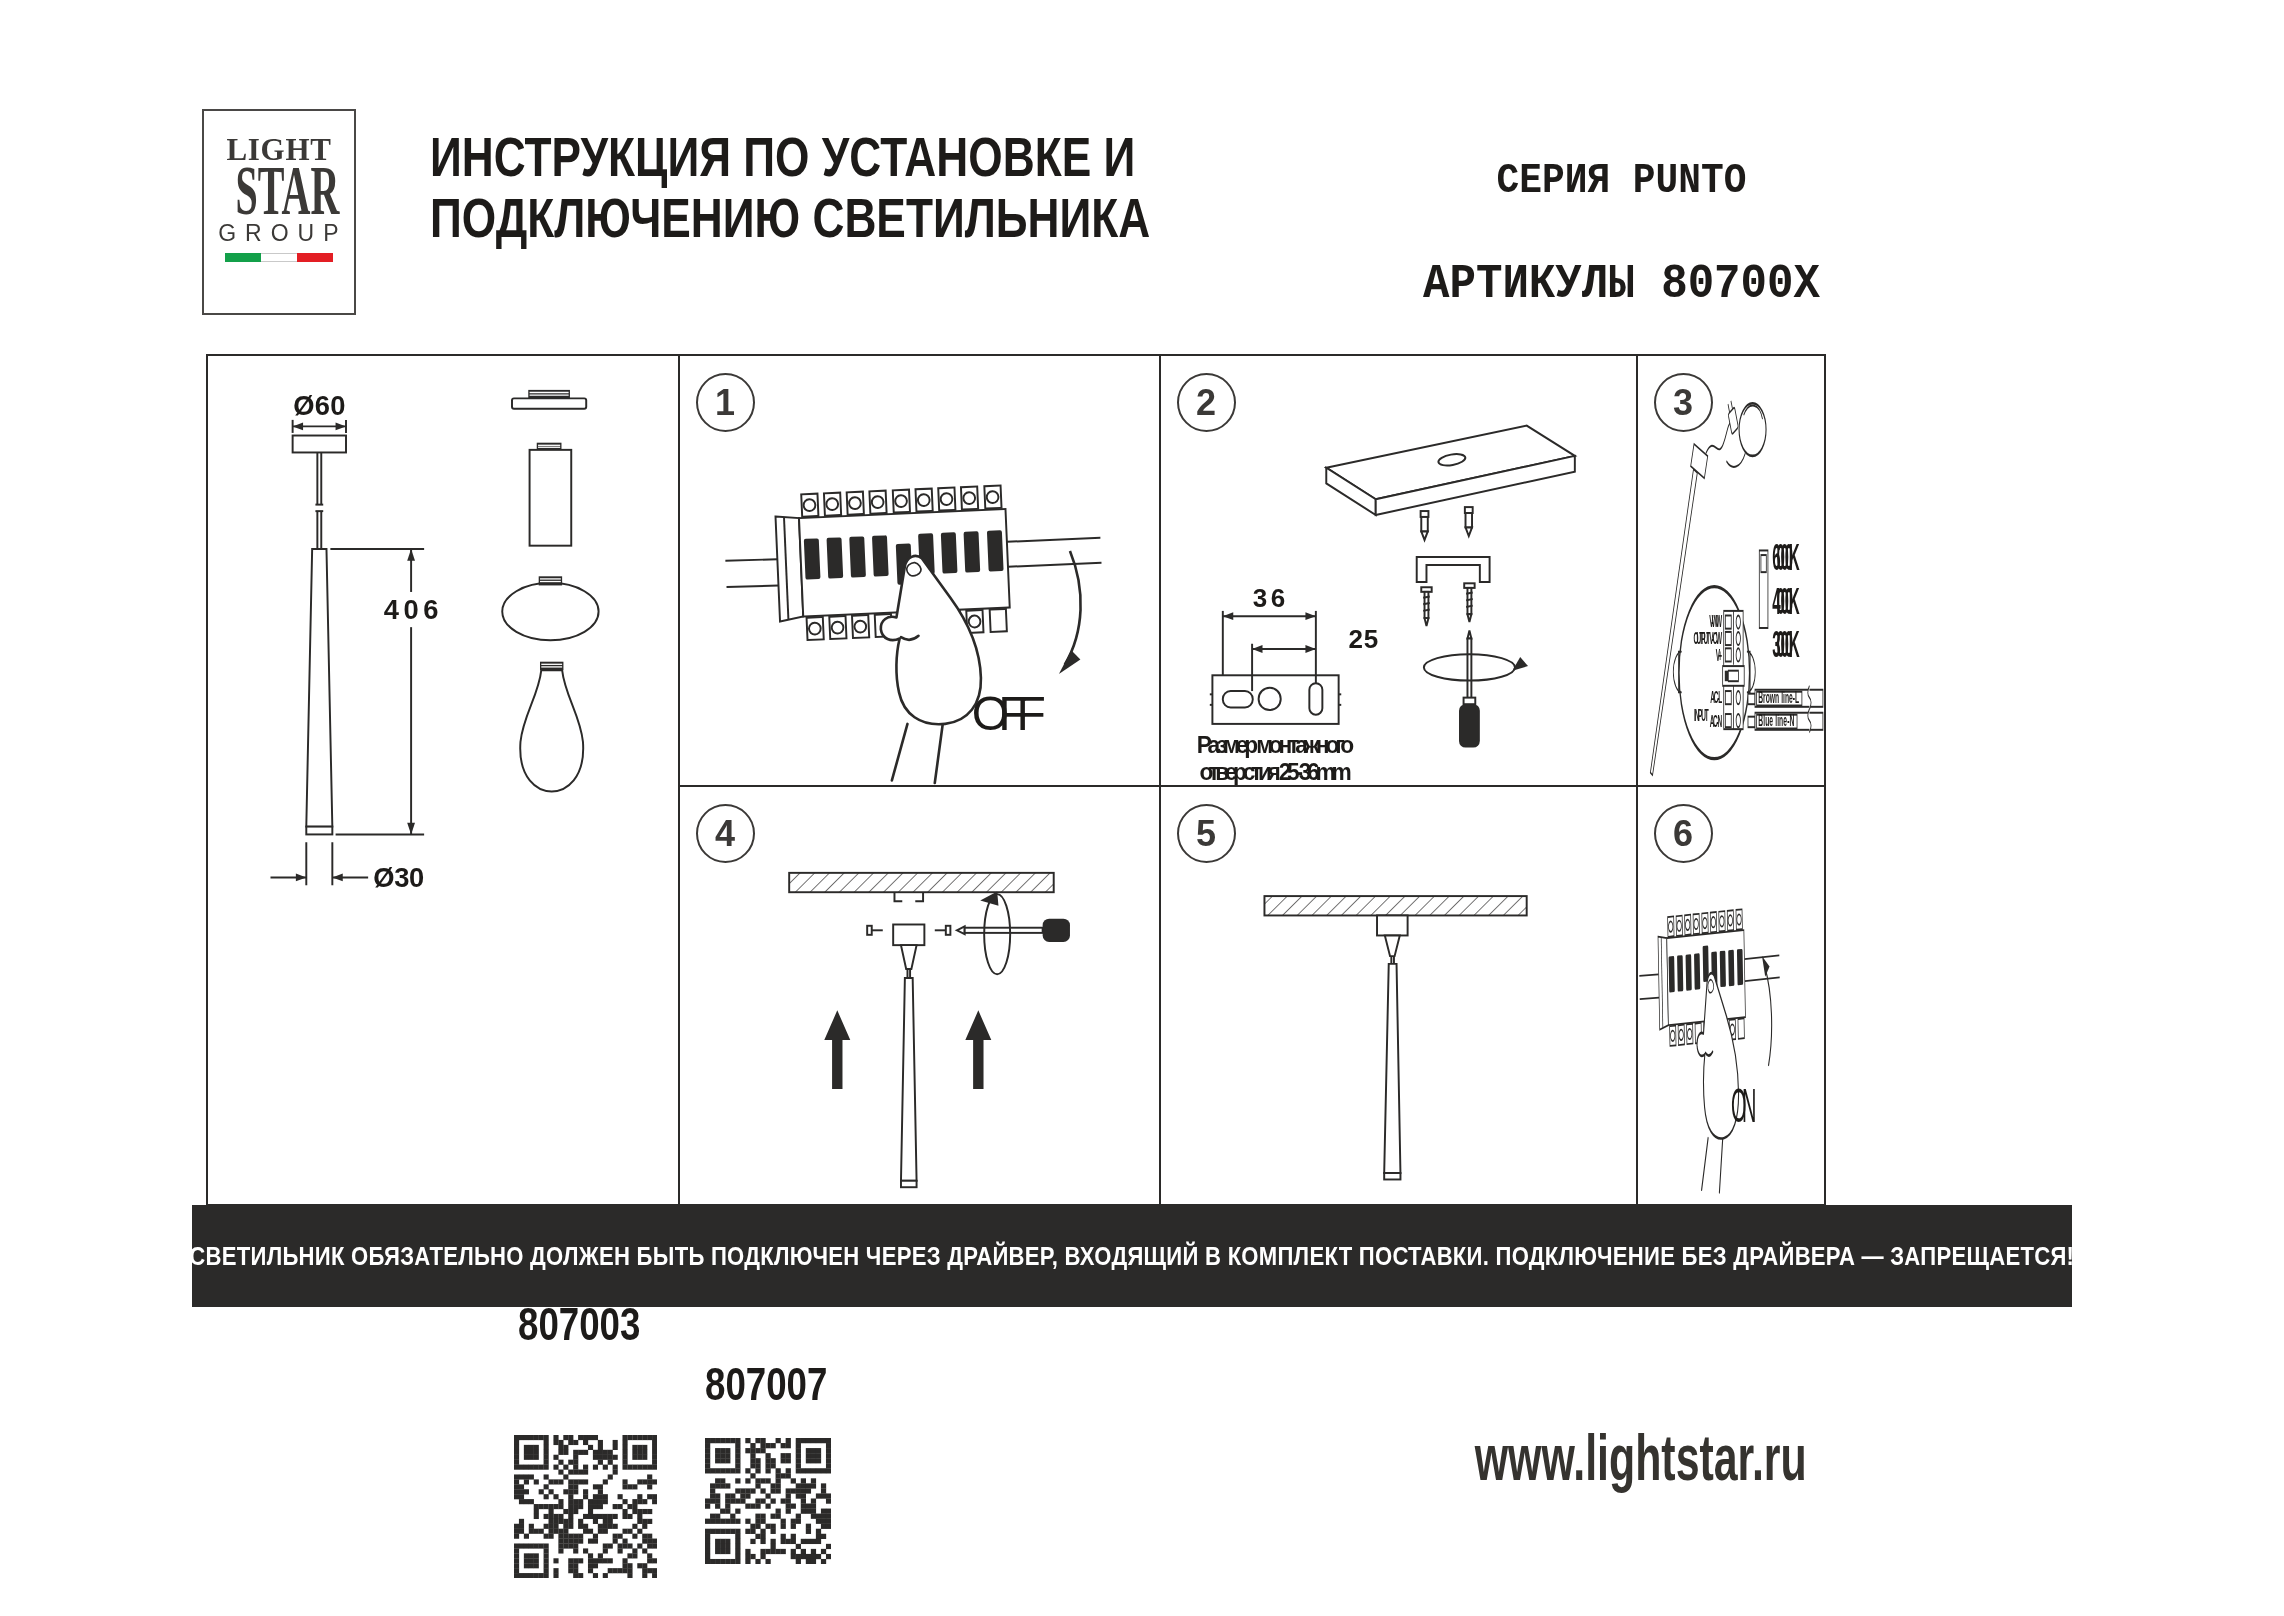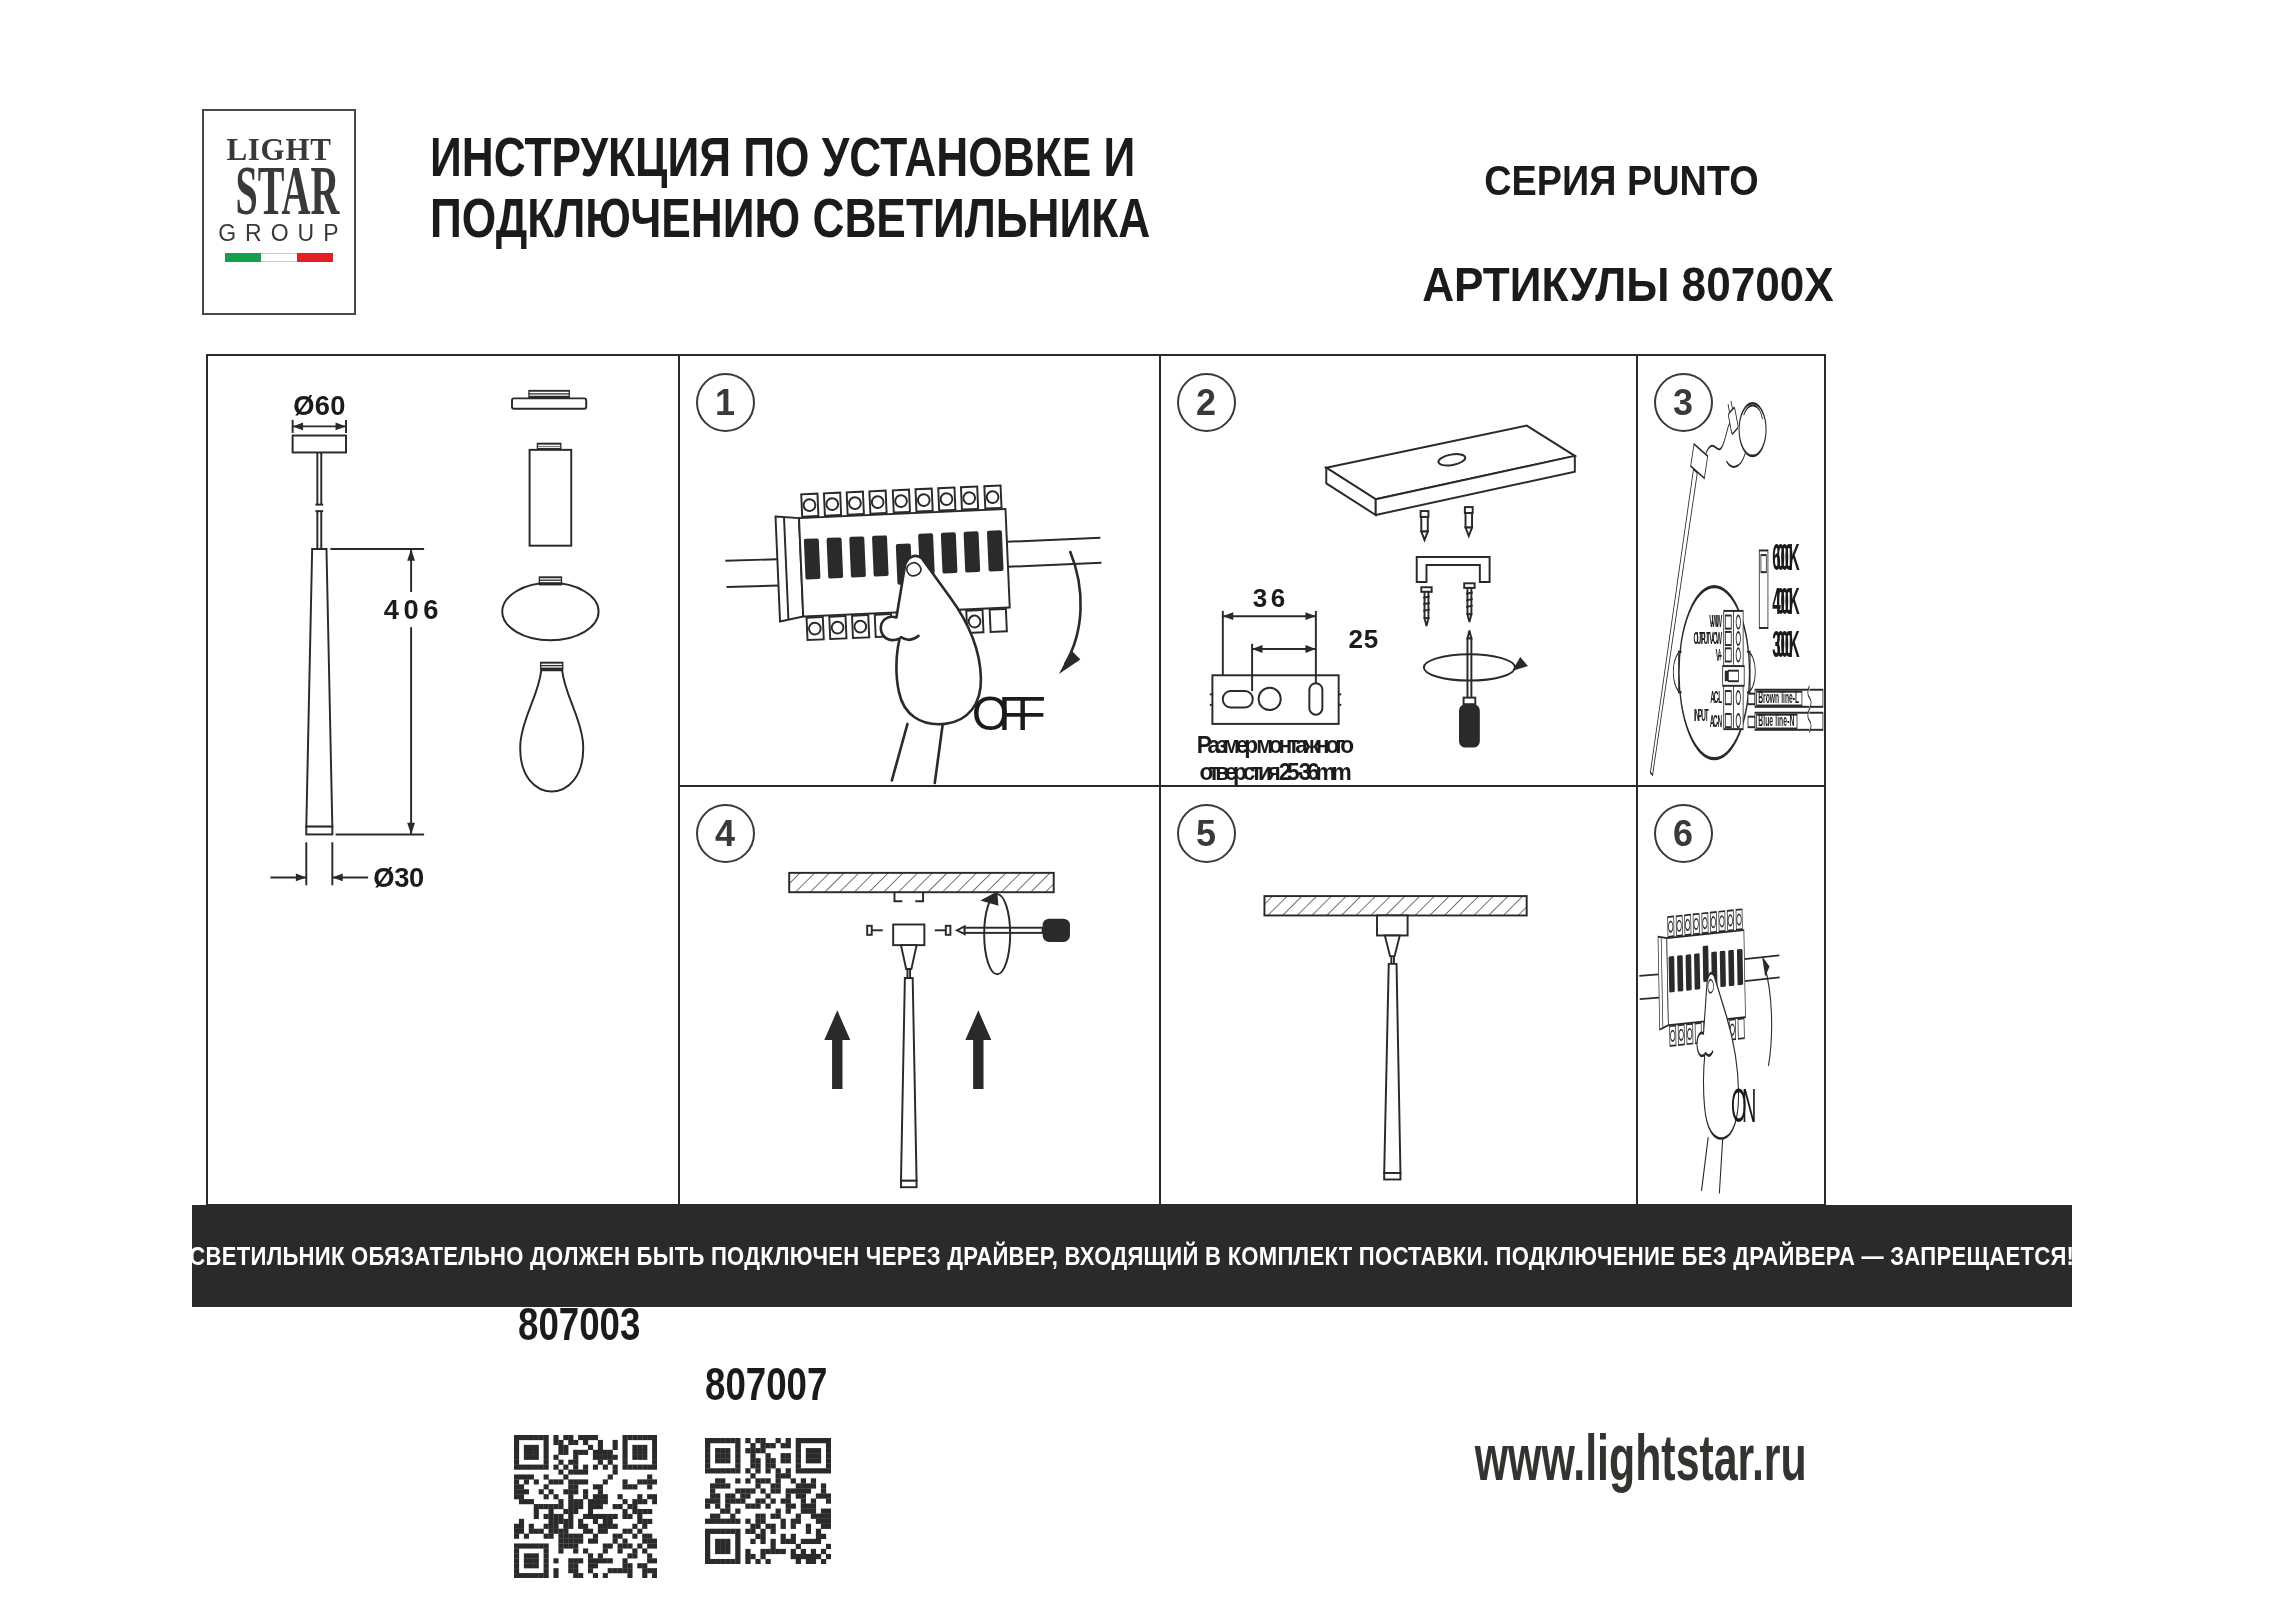--- a/index.html
+++ b/index.html
@@ -13,21 +13,21 @@
   .logo-light{margin-top:25px;font-family:"Liberation Serif",serif;font-weight:bold;font-size:31px;line-height:27px;letter-spacing:0.7px;}
   .logo-star{font-family:"Liberation Serif",serif;font-weight:bold;font-size:69px;line-height:56px;transform:scaleX(0.58);transform-origin:center;}
   .logo-group{margin-top:3px;font-size:23px;font-weight:400;letter-spacing:9px;padding-left:7.8px;line-height:22px;color:#3b3937;}
   .logo-flag{margin:8.5px auto 0;width:109px;height:9.8px;display:flex;}
   .logo-flag span{flex:1;}
   .flag-green{background:#13a04a;}
   .flag-white{background:#fff;border-top:1.3px solid #c9c9c9;border-bottom:1.3px solid #c9c9c9;box-sizing:border-box;}
   .flag-red{background:#e31e24;}
   .title{position:absolute;left:430px;top:126px;font-size:56px;font-weight:bold;line-height:61px;color:var(--txt);}
   .title div{transform:scaleX(0.79);transform-origin:left center;white-space:nowrap;}
-  .series{position:absolute;left:1400px;top:156px;width:443px;text-align:center;color:var(--txt);}
+  .series{position:absolute;left:1400px;top:156px;width:443px;text-align:center;color:var(--txt);font-family:Liberation Mono, monospace;}
   .series-name{font-size:43px;font-weight:bold;transform:scaleX(0.88);white-space:nowrap;}
   .series-art{margin-top:51px;font-size:49px;font-weight:bold;transform:scaleX(0.9);white-space:nowrap;}
   
   .grid{position:absolute;left:206px;top:354px;width:1620px;height:852px;border:2.6px solid var(--ink);
         box-sizing:border-box;display:grid;grid-template-columns:470px 481px 477px 1fr;grid-template-rows:429px 1fr;}
   .cell{position:relative;background:#fff;box-sizing:border-box;}
   .cell.bl{border-left:2.6px solid var(--ink);}
   .cell.bt{border-top:2.6px solid var(--ink);}
   .cell-lamp{grid-row:1/3;}
   .cell svg.ill{position:absolute;left:0;top:0;width:100%;height:100%;}

